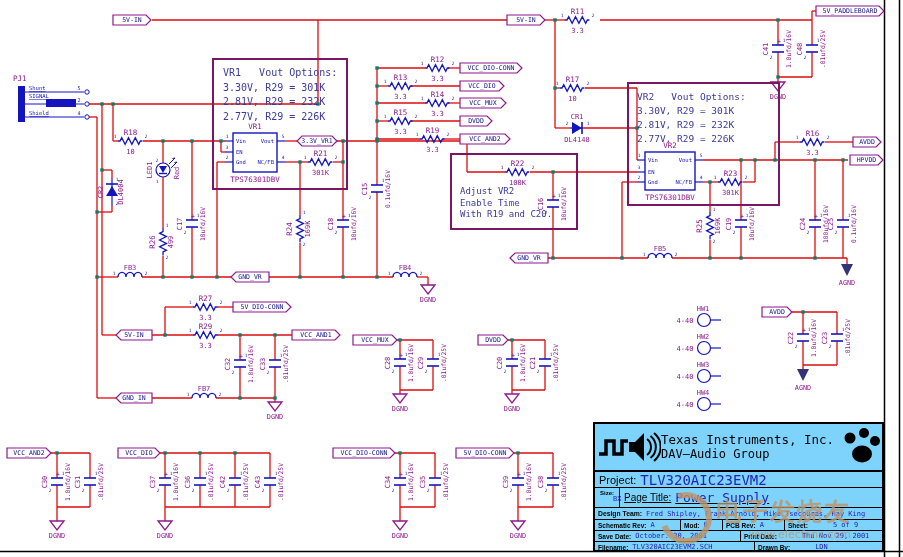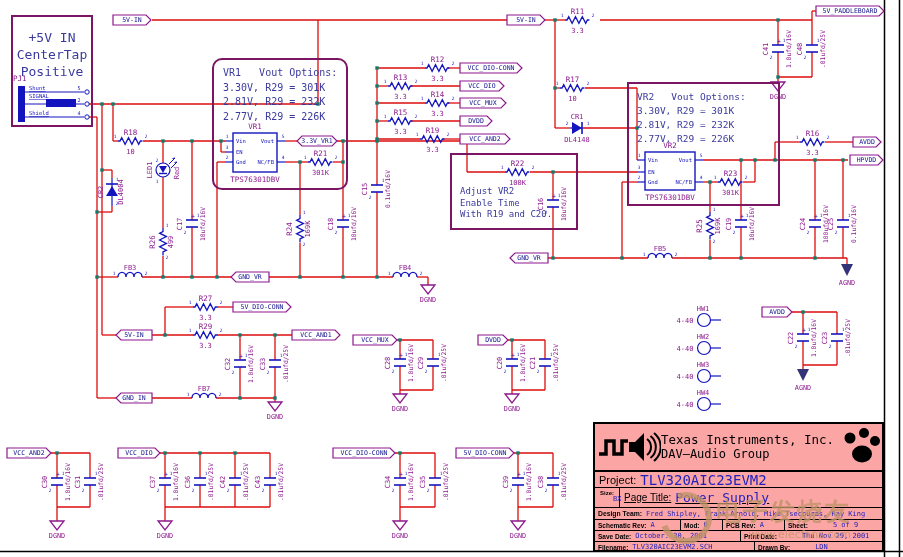--- a/index.html
+++ b/index.html
@@ -6,26 +6,26 @@
   #stage{position:relative;width:903px;height:557px;background:#ffffff;overflow:hidden;
          font-family:"DejaVu Sans Mono",monospace;}
   #sch{position:absolute;left:0;top:0;z-index:1;}
   .anno{position:absolute;border:2.5px solid #7c1563;box-sizing:border-box;z-index:3;
         pointer-events:none;background:transparent;color:#3a3a9e;}
   .anno .ctr{ text-align:center;font-size:13px;line-height:17px;}
   .anno .opt{ text-align:left;font-size:10px;line-height:14.5px;white-space:pre;}
   .anno .opt2{text-align:left;font-size:9.5px;line-height:14px;white-space:pre;}
   .anno .adj{ text-align:left;font-size:9px;line-height:11.5px;}
   #box1{padding-top:12px;}
-  #box2{padding:6px 0 0 9px;border-radius:10px;}
+  #box2{padding:6px 0 0 9px;}
   #box3{padding:6px 0 0 8px;}
   #box4{padding:31px 0 0 8px;}
   
   #titleblock{position:absolute;left:593px;top:422px;width:291px;height:130px;z-index:4;
-    border:2px solid #000;box-sizing:border-box;background:#fca5a5;color:#000;
+    border:2px solid #000;box-sizing:border-box;background:#7dd3fc;color:#000;
     font-family:"Liberation Sans",sans-serif;}
   .tb-row{display:flex;align-items:center;box-sizing:border-box;}
   .tb-logo{height:46px;}
   .tb-company{flex:1;font-family:"DejaVu Sans Mono",monospace;}
   .tb-co1{font-size:12.5px;line-height:15px;}
   .tb-co2{font-size:12px;line-height:15px;}
   .tb-project{height:17px;border-top:2px solid #000;padding-left:4px;}
   .tb-ptitle{height:20px;border-top:1.5px solid #000;align-items:stretch;}
   .tb-size{width:24px;border-right:1.5px solid #000;text-align:center;line-height:1;}
   .tb-size .tb-label{display:block;font-size:6px;margin-top:2px;}
@@ -903,25 +903,20 @@
           <polygon points="841,264 853,264 847,276" fill="#333377"></polygon>
           <text x="847" y="285" font-size="6.8" fill="#8d188d" font-family="&quot;DejaVu Sans Mono&quot;, monospace" text-anchor="middle">AGND</text>
         </g>
         <g>
           <polygon points="797,369 809,369 803,381" fill="#333377"></polygon>
           <text x="803" y="390" font-size="6.8" fill="#8d188d" font-family="&quot;DejaVu Sans Mono&quot;, monospace" text-anchor="middle">AGND</text>
         </g>
       </g>
   </svg>
 
-  <div class="anno" id="box1" style="left:11px;top:15px;width:82px;height:112px;">
-    <div class="ctr">+5V IN</div>
-    <div class="ctr">CenterTap</div>
-    <div class="ctr">Positive</div>
-  </div>
   <div class="anno" id="box2" style="left:212px;top:58px;width:136px;height:132px;">
     <div class="opt">VR1   Vout Options:</div>
     <div class="opt">3.30V, R29 = 301K</div>
     <div class="opt">2.81V, R29 = 232K</div>
     <div class="opt">2.77V, R29 = 226K</div>
   </div>
   <div class="anno" id="box3" style="left:627px;top:82px;width:153px;height:124px;">
     <div class="opt2">VR2   Vout Options:</div>
     <div class="opt2">3.30V, R29 = 301K</div>
     <div class="opt2">2.81V, R29 = 232K</div>

